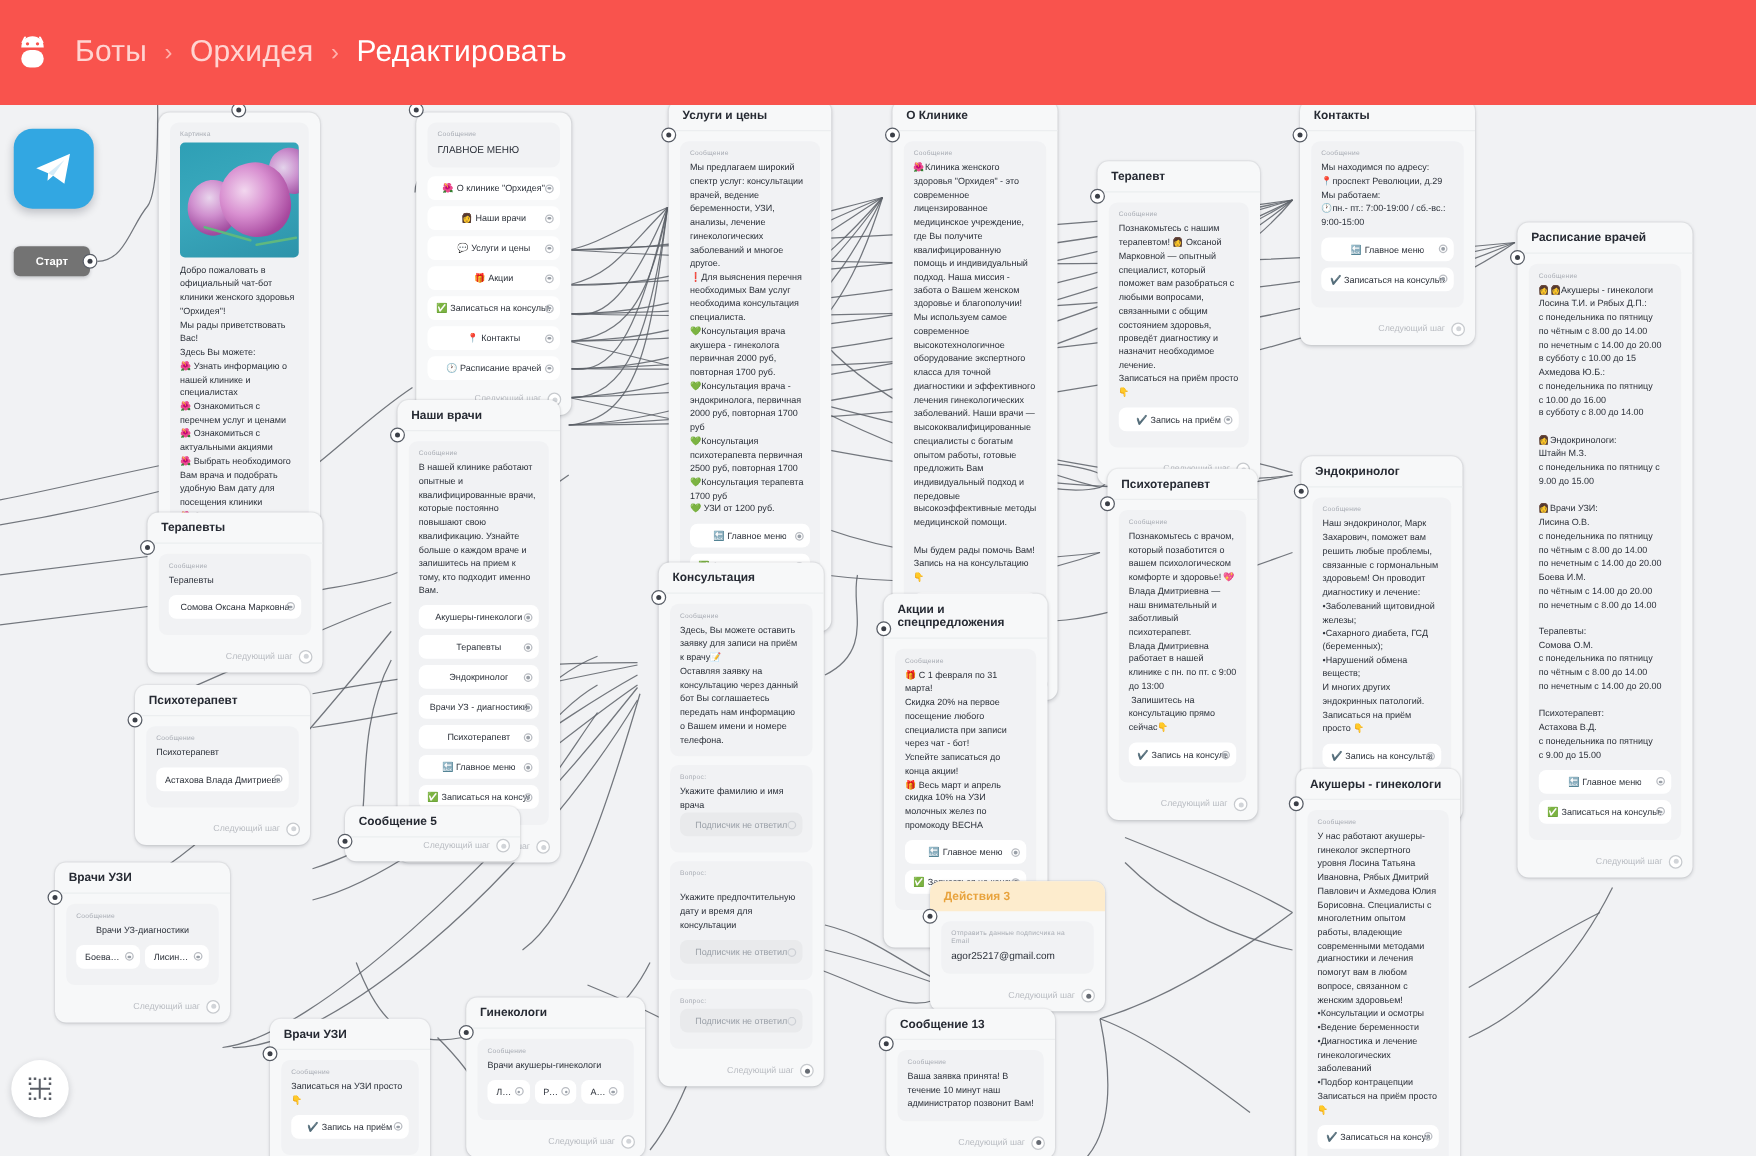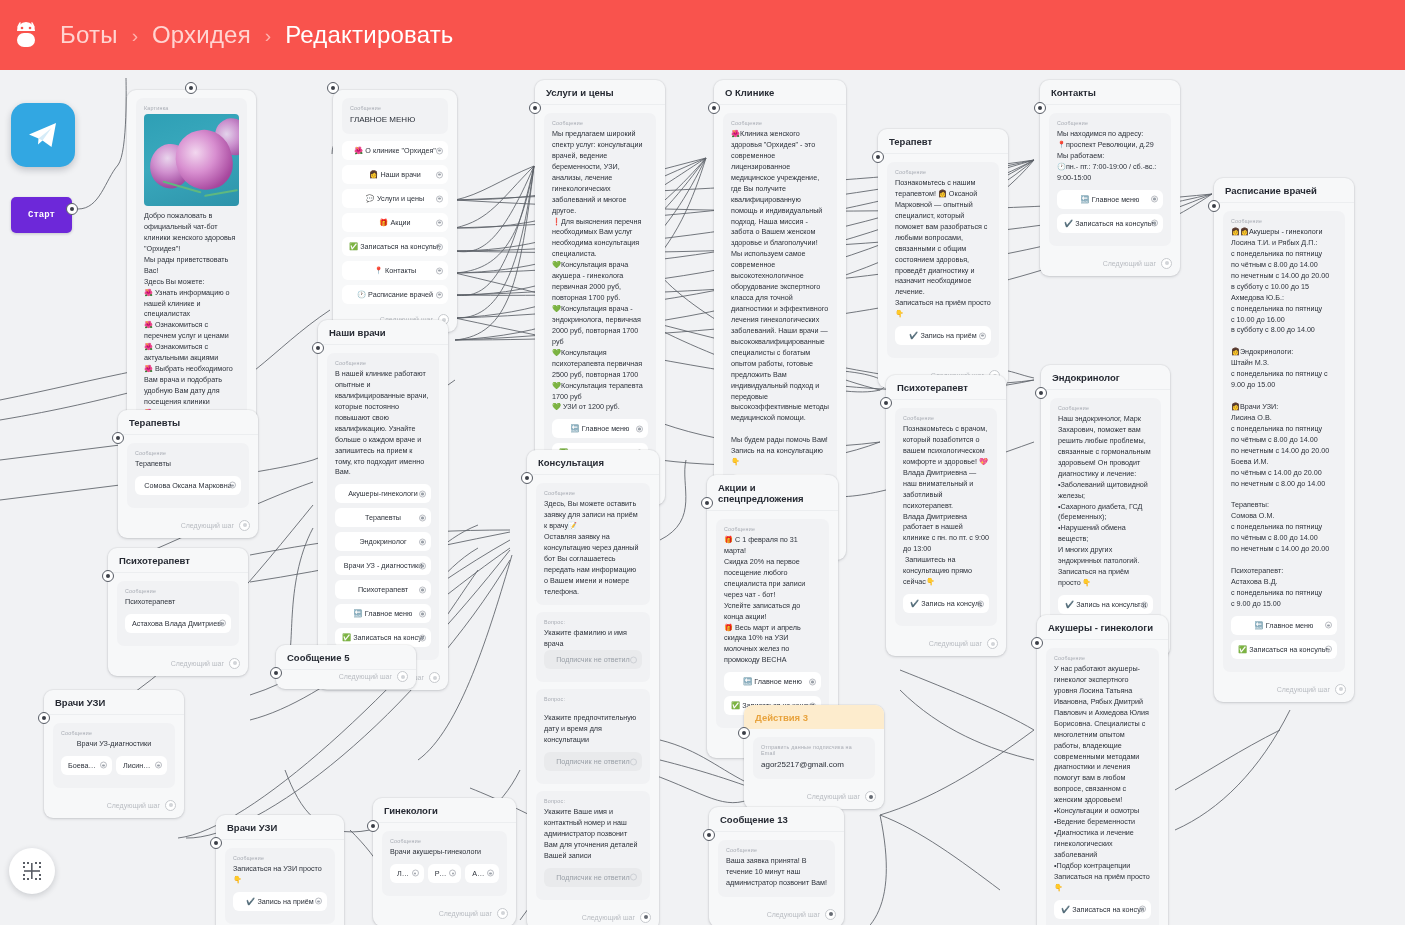--- a/index.html
+++ b/index.html
@@ -4,21 +4,21 @@
 <style>
   * { box-sizing: border-box; margin:0; padding:0; }
   html,body { width:1405px; height:925px; overflow:hidden; }
   body {
     font-family: "Liberation Sans", sans-serif;
     background:#f1f2f4;
     position:relative;
   }
   
   #header {
-    position:absolute; left:0; top:0; width:1405px; height:70px;
+    position:absolute; left:0; top:0; width:1405px; height:84px;
     background:#f9534d; display:flex; align-items:center; z-index:60;
   }
   #header .bot-logo { margin-left:6px; width:40px; height:40px; position:relative; }
   #header .bot-logo svg { display:block; }
   #header .crumbs { display:flex; align-items:center; gap:14px; margin-left:14px; }
   .crumb { font-size:24px; color:#ffd4d1; letter-spacing:.2px; }
   .crumb.active { color:#ffffff; }
   .crumb-sep { color:#ffb2ad; font-size:19px; line-height:1; }
 
   
@@ -85,25 +85,24 @@
     background:#fff; border:1.3px solid #585d66; display:flex; align-items:center; justify-content:center; z-index:20;
   }
   .in-port::after { content:""; width:4px; height:4px; border-radius:50%; background:#3b3f47; }
 
   
   #tg {
     position:absolute; left:11px; top:33px; width:64px; height:64px; border-radius:15px;
     background:#32a7e2; box-shadow:0 3px 7px rgba(20,25,40,.22); display:flex; align-items:center; justify-content:center; z-index:15;
   }
   #start {
-    position:absolute; left:11px; top:127px; width:61px; height:36px; border-radius:5px;
-    background:#6d28d9; color:#fff; font-size:9px; font-weight:bold;
+    position:absolute; left:11px; top:127px; width:61px; height:24px; border-radius:5px;
+    background:#737373; color:#fff; font-size:9px; font-weight:bold;
     display:flex; align-items:center; justify-content:center; z-index:15;
     box-shadow:0 1px 3px rgba(20,25,40,.2);
-    font-family:Liberation Mono, monospace;
   }
   #start-port { position:absolute; left:66px; top:133px; width:12px; height:12px; border-radius:50%;
     background:#fff; border:1.3px solid #585d66; z-index:16; display:flex; align-items:center; justify-content:center;}
   #start-port::after{ content:""; width:4px;height:4px;border-radius:50%;background:#3b3f47;}
 
   #grid-btn {
     position:absolute; left:9px; top:778px; width:46px; height:46px; border-radius:50%;
     background:#fff; box-shadow:0 2px 6px rgba(20,25,40,.18);
     display:flex; align-items:center; justify-content:center; z-index:40;
   }
@@ -624,21 +623,20 @@
       <div class="msg">
         <div class="msg-label">Вопрос:</div>
         <div class="msg-text" style="margin-bottom:6px;margin-top:11px;">Укажите предпочтительную дату и время для консультации</div>
         <div class="btn qbtn">
             <span class="lbl">Подписчик не ответил</span>
             <span class="port"></span>
           </div>
       </div>
       <div class="msg">
         <div class="msg-label">Вопрос:</div>
-        <div class="msg-text" style="margin-bottom:6px;">Укажите Ваше имя и контактный номер и наш администратор позвонит Вам для уточнения деталей Вашей записи</div>
         <div class="btn qbtn">
             <span class="lbl">Подписчик не ответил</span>
             <span class="port"></span>
           </div>
       </div>
     </div>
     <div class="nextstep">
       <span>Следующий шаг</span>
       <span class="dot-port"></span>
     </div>

